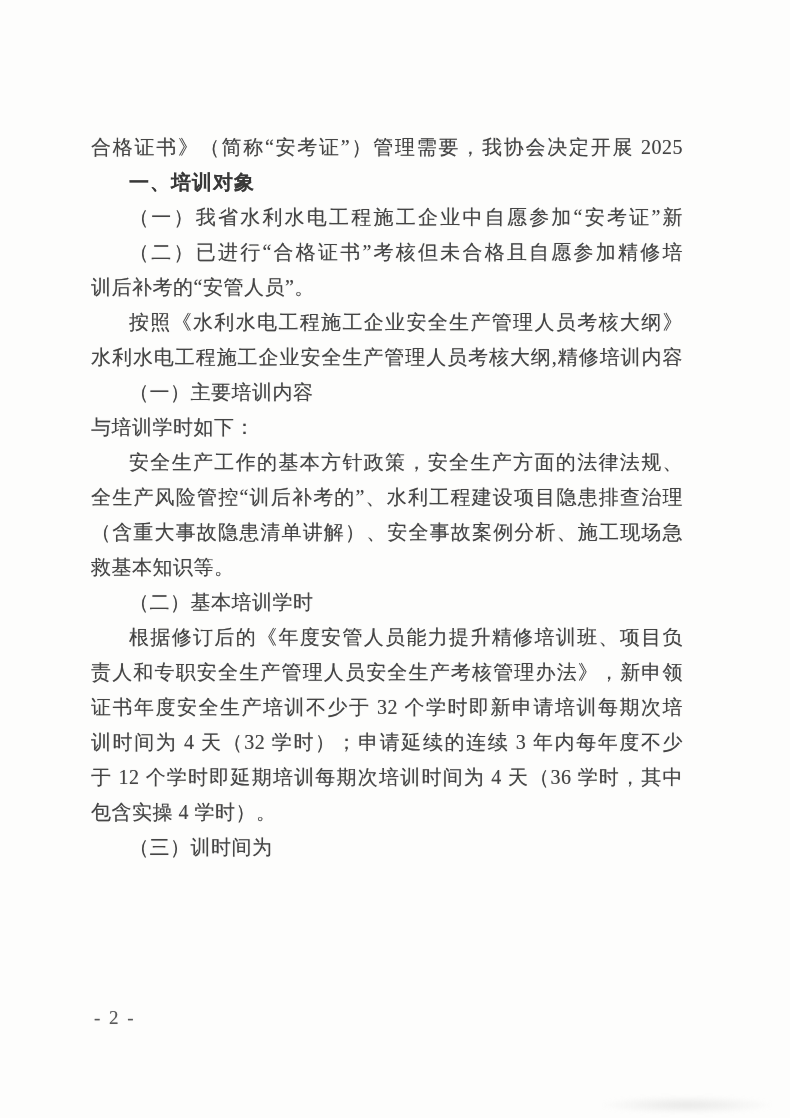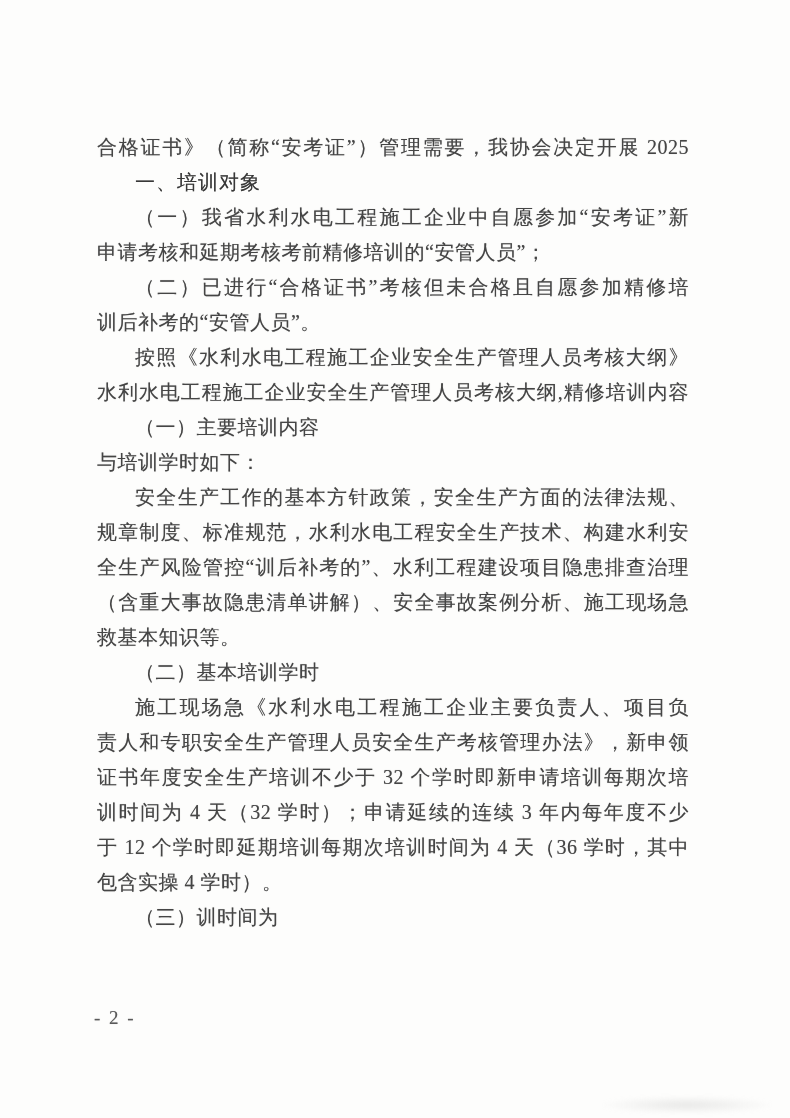--- a/index.html
+++ b/index.html
@@ -14,21 +14,21 @@
   .page {
     position: relative;
     width: 790px;
     height: 1118px;
     background: #fdfdfc;
     overflow: hidden;
     font-family: "Liberation Serif", serif;
   }
   .content {
     position: absolute;
-    left: 97px;
+    left: 91px;
     top: 130px;
     width: 592px;
   }
   .line {
     font-size: 20px;
     line-height: 35px;
     height: 35px;
     color: #454545;
     letter-spacing: 0.5px;
     text-align: justify;
@@ -38,21 +38,21 @@
   }
   .line.fill {
     text-align-last: justify;
     text-justify: distribute;
   }
   .line.indent {
     padding-left: 38px;
   }
   .line.heading {
     font-family: "Liberation Sans", sans-serif;
-    font-weight: 400;
+    font-weight: 700;
     color: #383838;
     letter-spacing: 1px;
     text-shadow: 0 0 0.5px rgba(56,56,56,0.6);
   }
   .page-number {
     position: absolute;
     left: 94px;
     top: 1006px;
     font-size: 19px;
     line-height: 24px;
@@ -72,34 +72,32 @@
   }
 </style>
 </head>
 <body>
 
 <div class="page">
   <div class="content">
     <div class="line fill">合格证书》（简称“安考证”）管理需要，我协会决定开展 2025</div>
     <div class="line heading indent">一、培训对象</div>
     <div class="line indent fill">（一）我省水利水电工程施工企业中自愿参加“安考证”新</div>
-    <div class="line">申请考核和延期考核考前精修培训的“安管人员”；</div>
     <div class="line indent fill">（二）已进行“合格证书”考核但未合格且自愿参加精修培</div>
     <div class="line">训后补考的“安管人员”。</div>
     <div class="line indent fill">按照《水利水电工程施工企业安全生产管理人员考核大纲》</div>
     <div class="line fill">水利水电工程施工企业安全生产管理人员考核大纲,精修培训内容</div>
     <div class="line indent">（一）主要培训内容</div>
     <div class="line">与培训学时如下：</div>
     <div class="line indent fill">安全生产工作的基本方针政策，安全生产方面的法律法规、</div>
-    <div class="line fill">规章制度、标准规范，水利水电工程安全生产技术、构建水利安</div>
     <div class="line fill">全生产风险管控“训后补考的”、水利工程建设项目隐患排查治理</div>
     <div class="line fill">（含重大事故隐患清单讲解）、安全事故案例分析、施工现场急</div>
     <div class="line">救基本知识等。</div>
     <div class="line indent">（二）基本培训学时</div>
-    <div class="line indent fill">施工现场急《水利水电工程施工企业主要负责人、项目负</div>
+    <div class="line indent fill">根据修订后的《年度安管人员能力提升精修培训班、项目负</div>
     <div class="line fill">责人和专职安全生产管理人员安全生产考核管理办法》，新申领</div>
     <div class="line fill">证书年度安全生产培训不少于 32 个学时即新申请培训每期次培</div>
     <div class="line fill">训时间为 4 天（32 学时）；申请延续的连续 3 年内每年度不少</div>
     <div class="line fill">于 12 个学时即延期培训每期次培训时间为 4 天（36 学时，其中</div>
     <div class="line">包含实操 4 学时）。</div>
     <div class="line indent">（三）训时间为</div>
   </div>
   <div class="page-number">- 2 -</div>
   <div class="scan-artifact"></div>
 </div>

